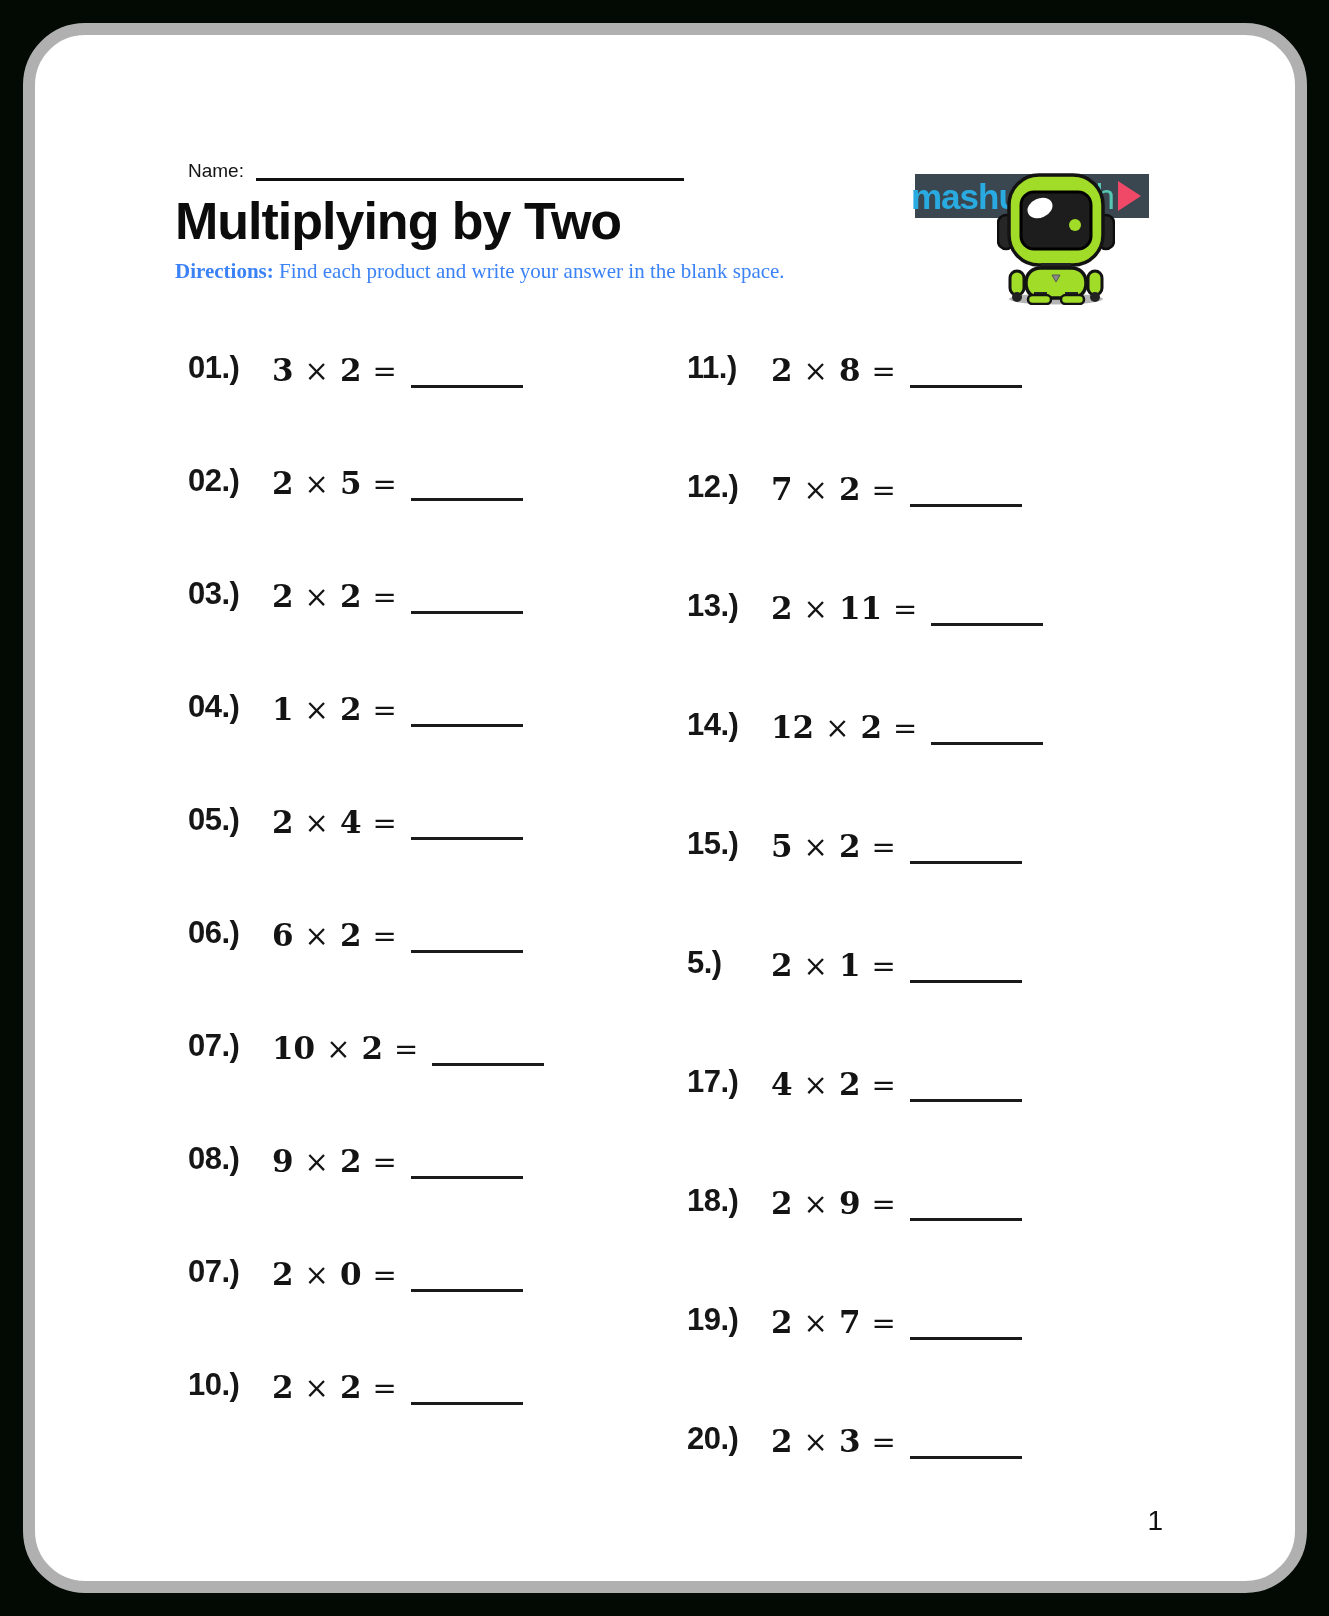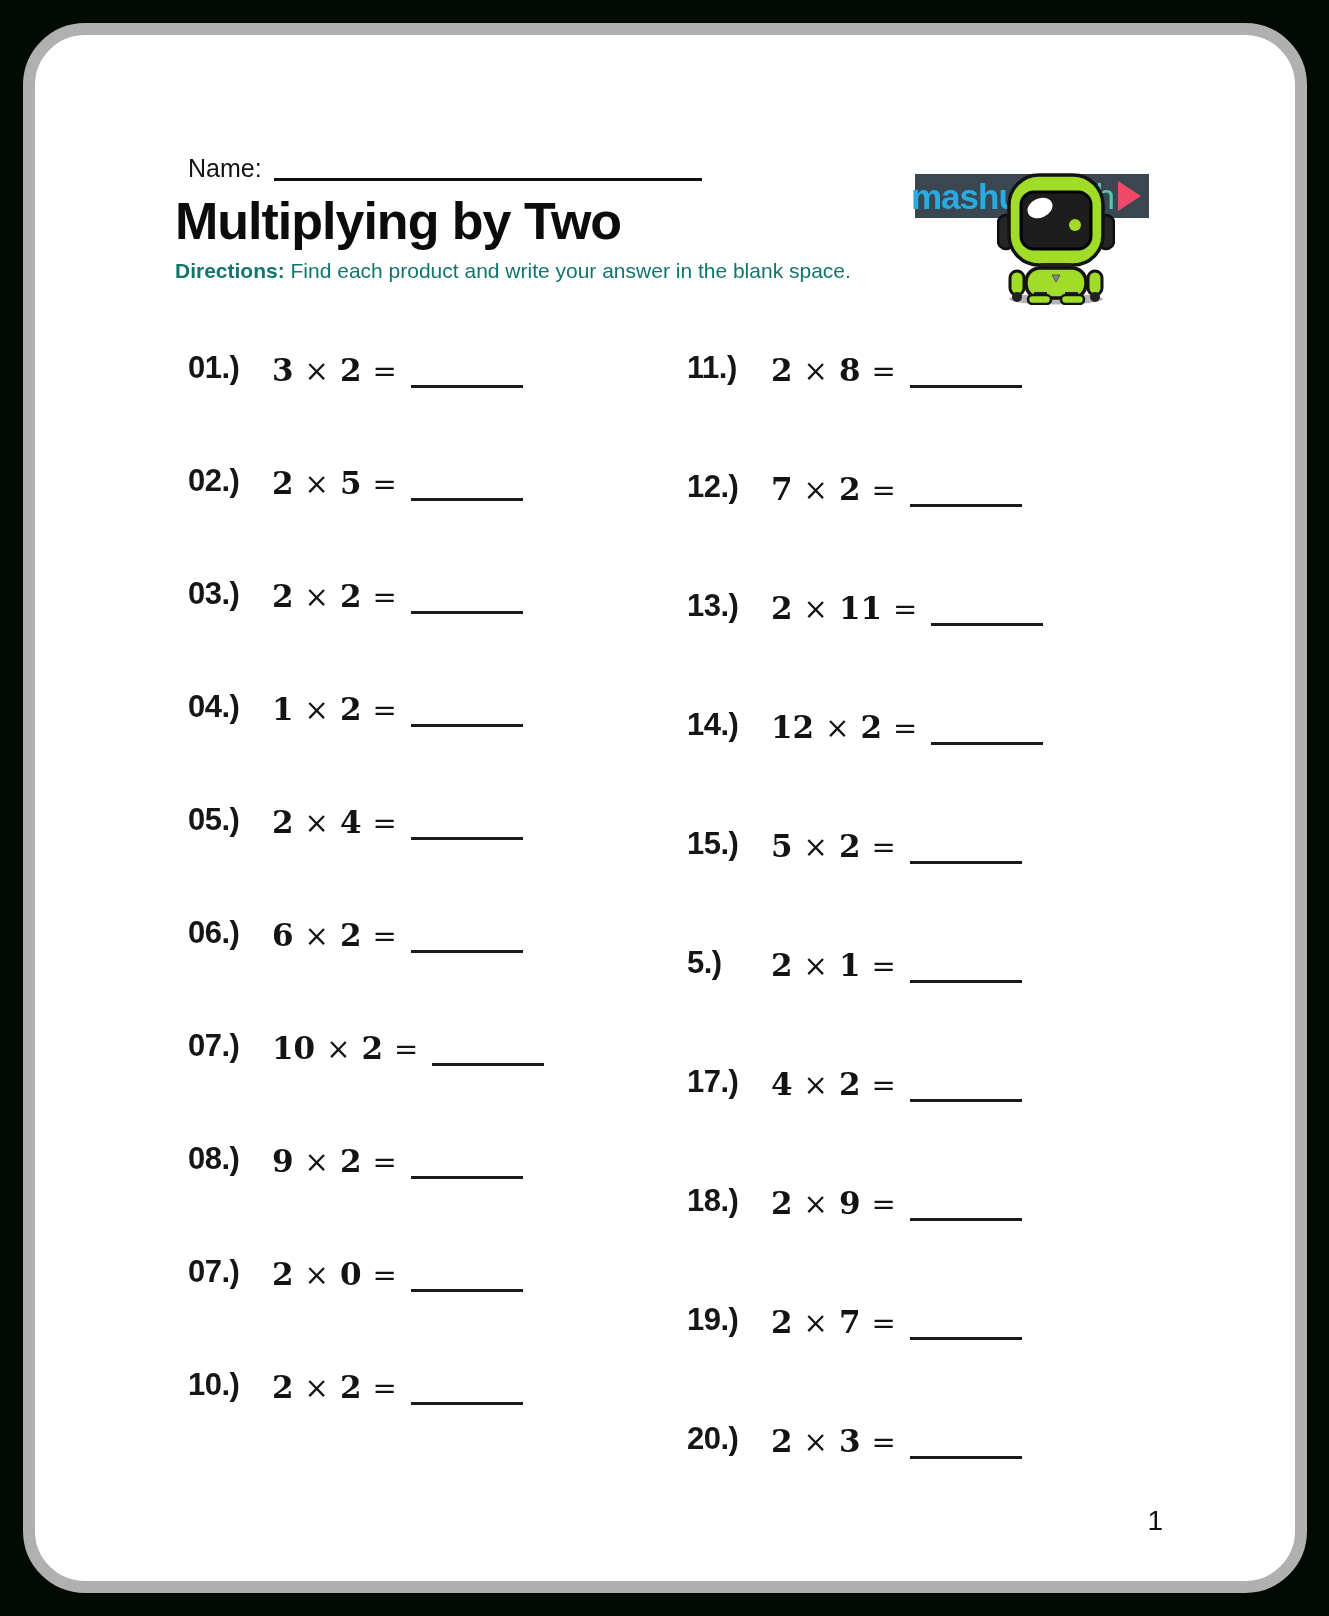--- a/index.html
+++ b/index.html
@@ -26,36 +26,36 @@
     left:23px; top:23px;
     width:1284px; height:1570px;
     background:#ffffff;
     border:12px solid var(--page-border);
     border-radius:62px;
   }
   
   .name-row{
     position:absolute; left:153px; top:112px;
     display:flex; align-items:baseline;
-    font-size:25px; color:var(--ink);
+    font-size:19px; color:var(--ink);
   }
   .name-line{
     width:428px; height:30px;
     border-bottom:3px solid #101010;
     margin-left:12px;
     transform:translateY(4px);
   }
   .title{
     position:absolute; left:140px; top:156px;
     font-size:52px; font-weight:800; letter-spacing:-1px;
     color:#0c0c0c;
   }
   .directions{
     position:absolute; left:140px; top:224px;
-    font-size:21px; color:#0f766e;
+    font-size:21px; color:#3b82f6;font-family:Liberation Serif, serif;
   }
   .directions .dlabel{font-weight:700;}
   
   .logo-bar{
     position:absolute; left:880px; top:95px;
     width:234px; height:44px;
     background:var(--logo-bar);
     display:flex; align-items:center; justify-content:flex-end;
     padding-right:8px;
     font-size:35px; line-height:1;margin-top:44px;

